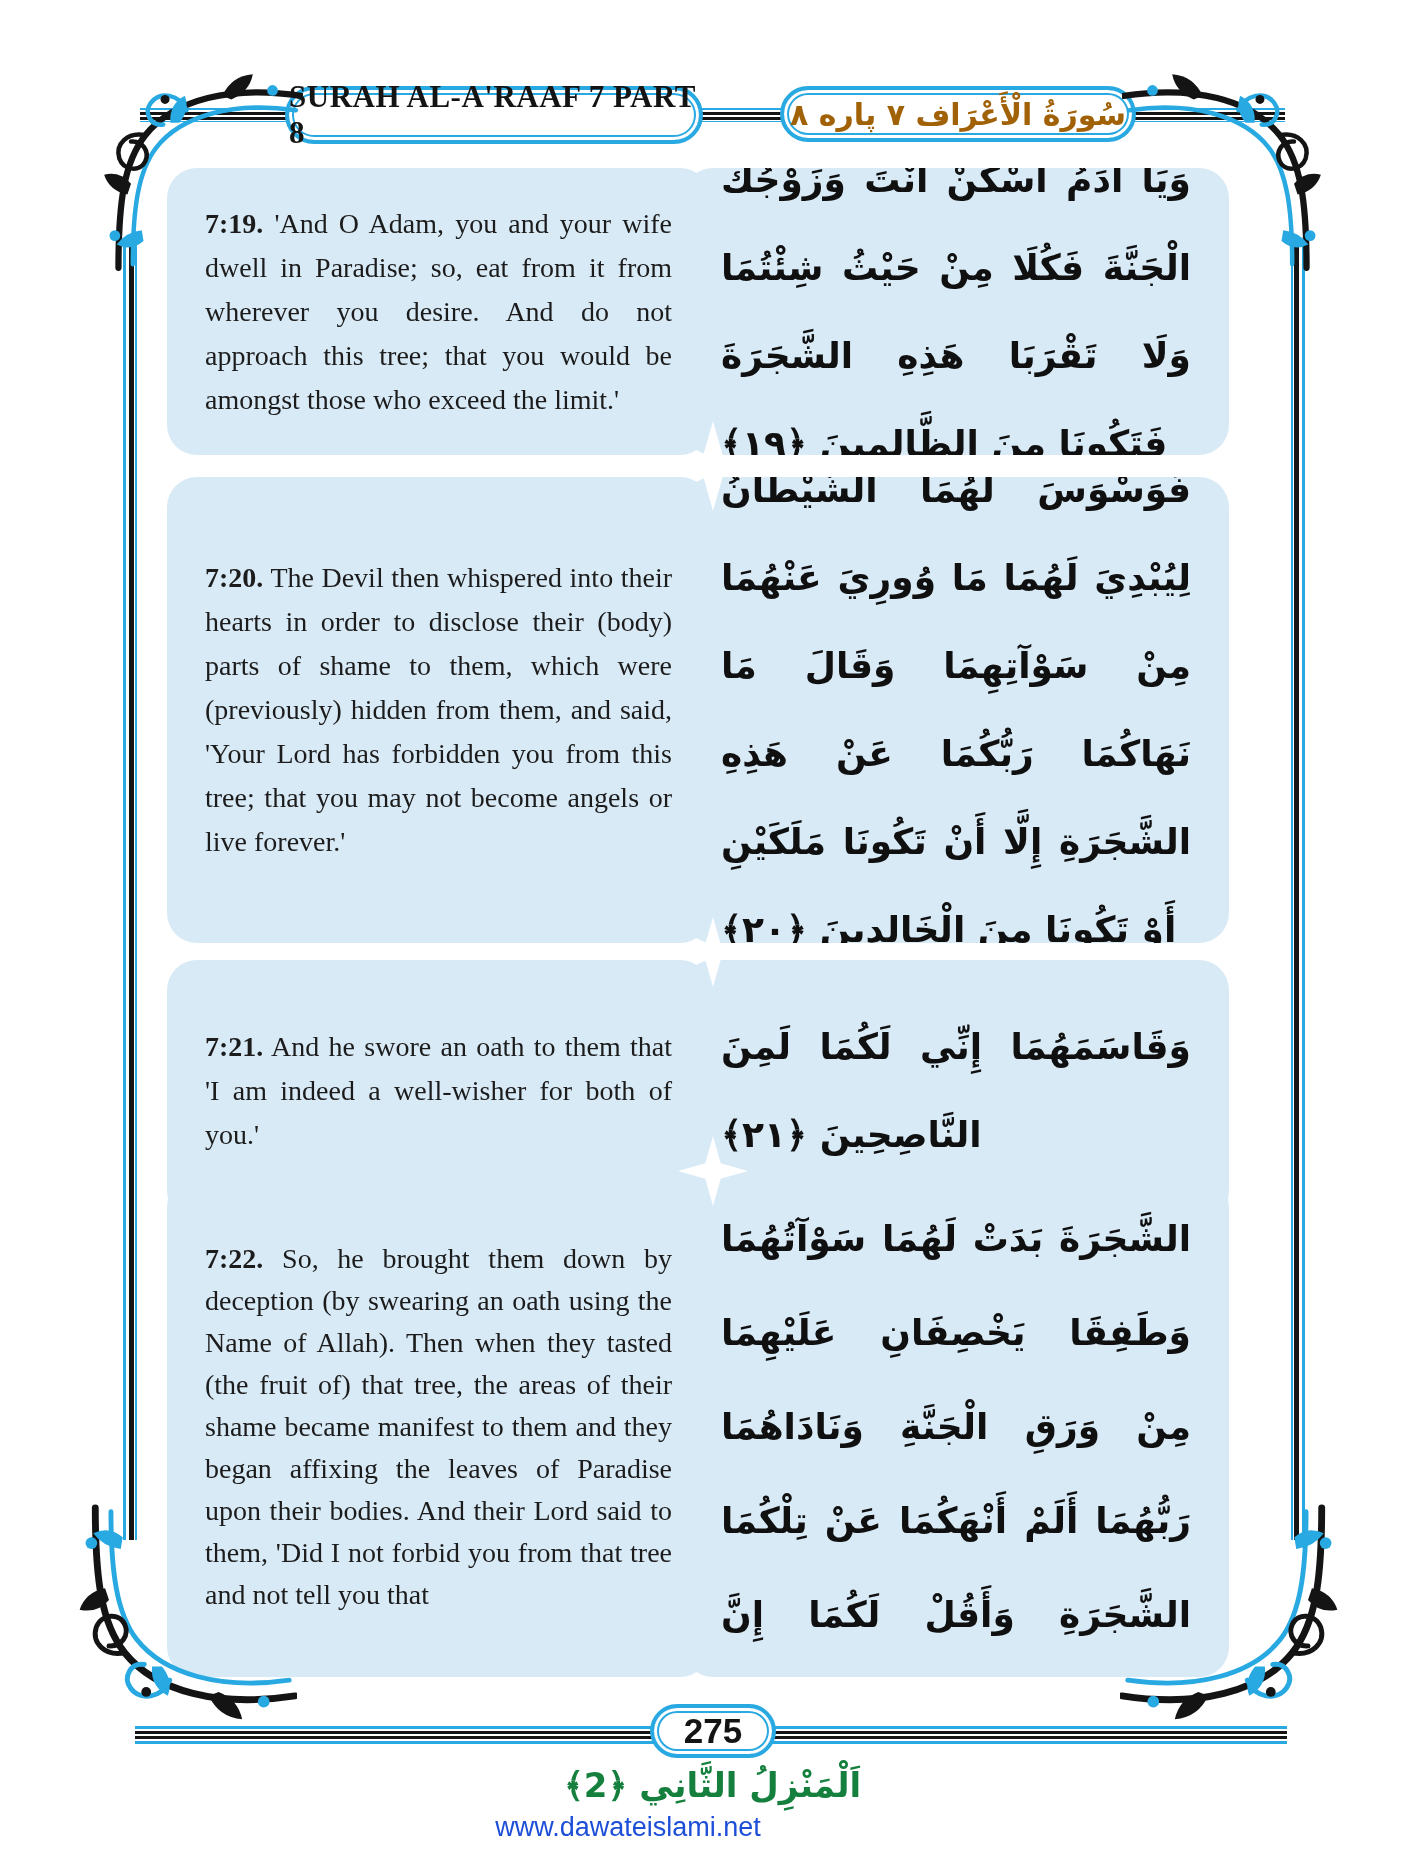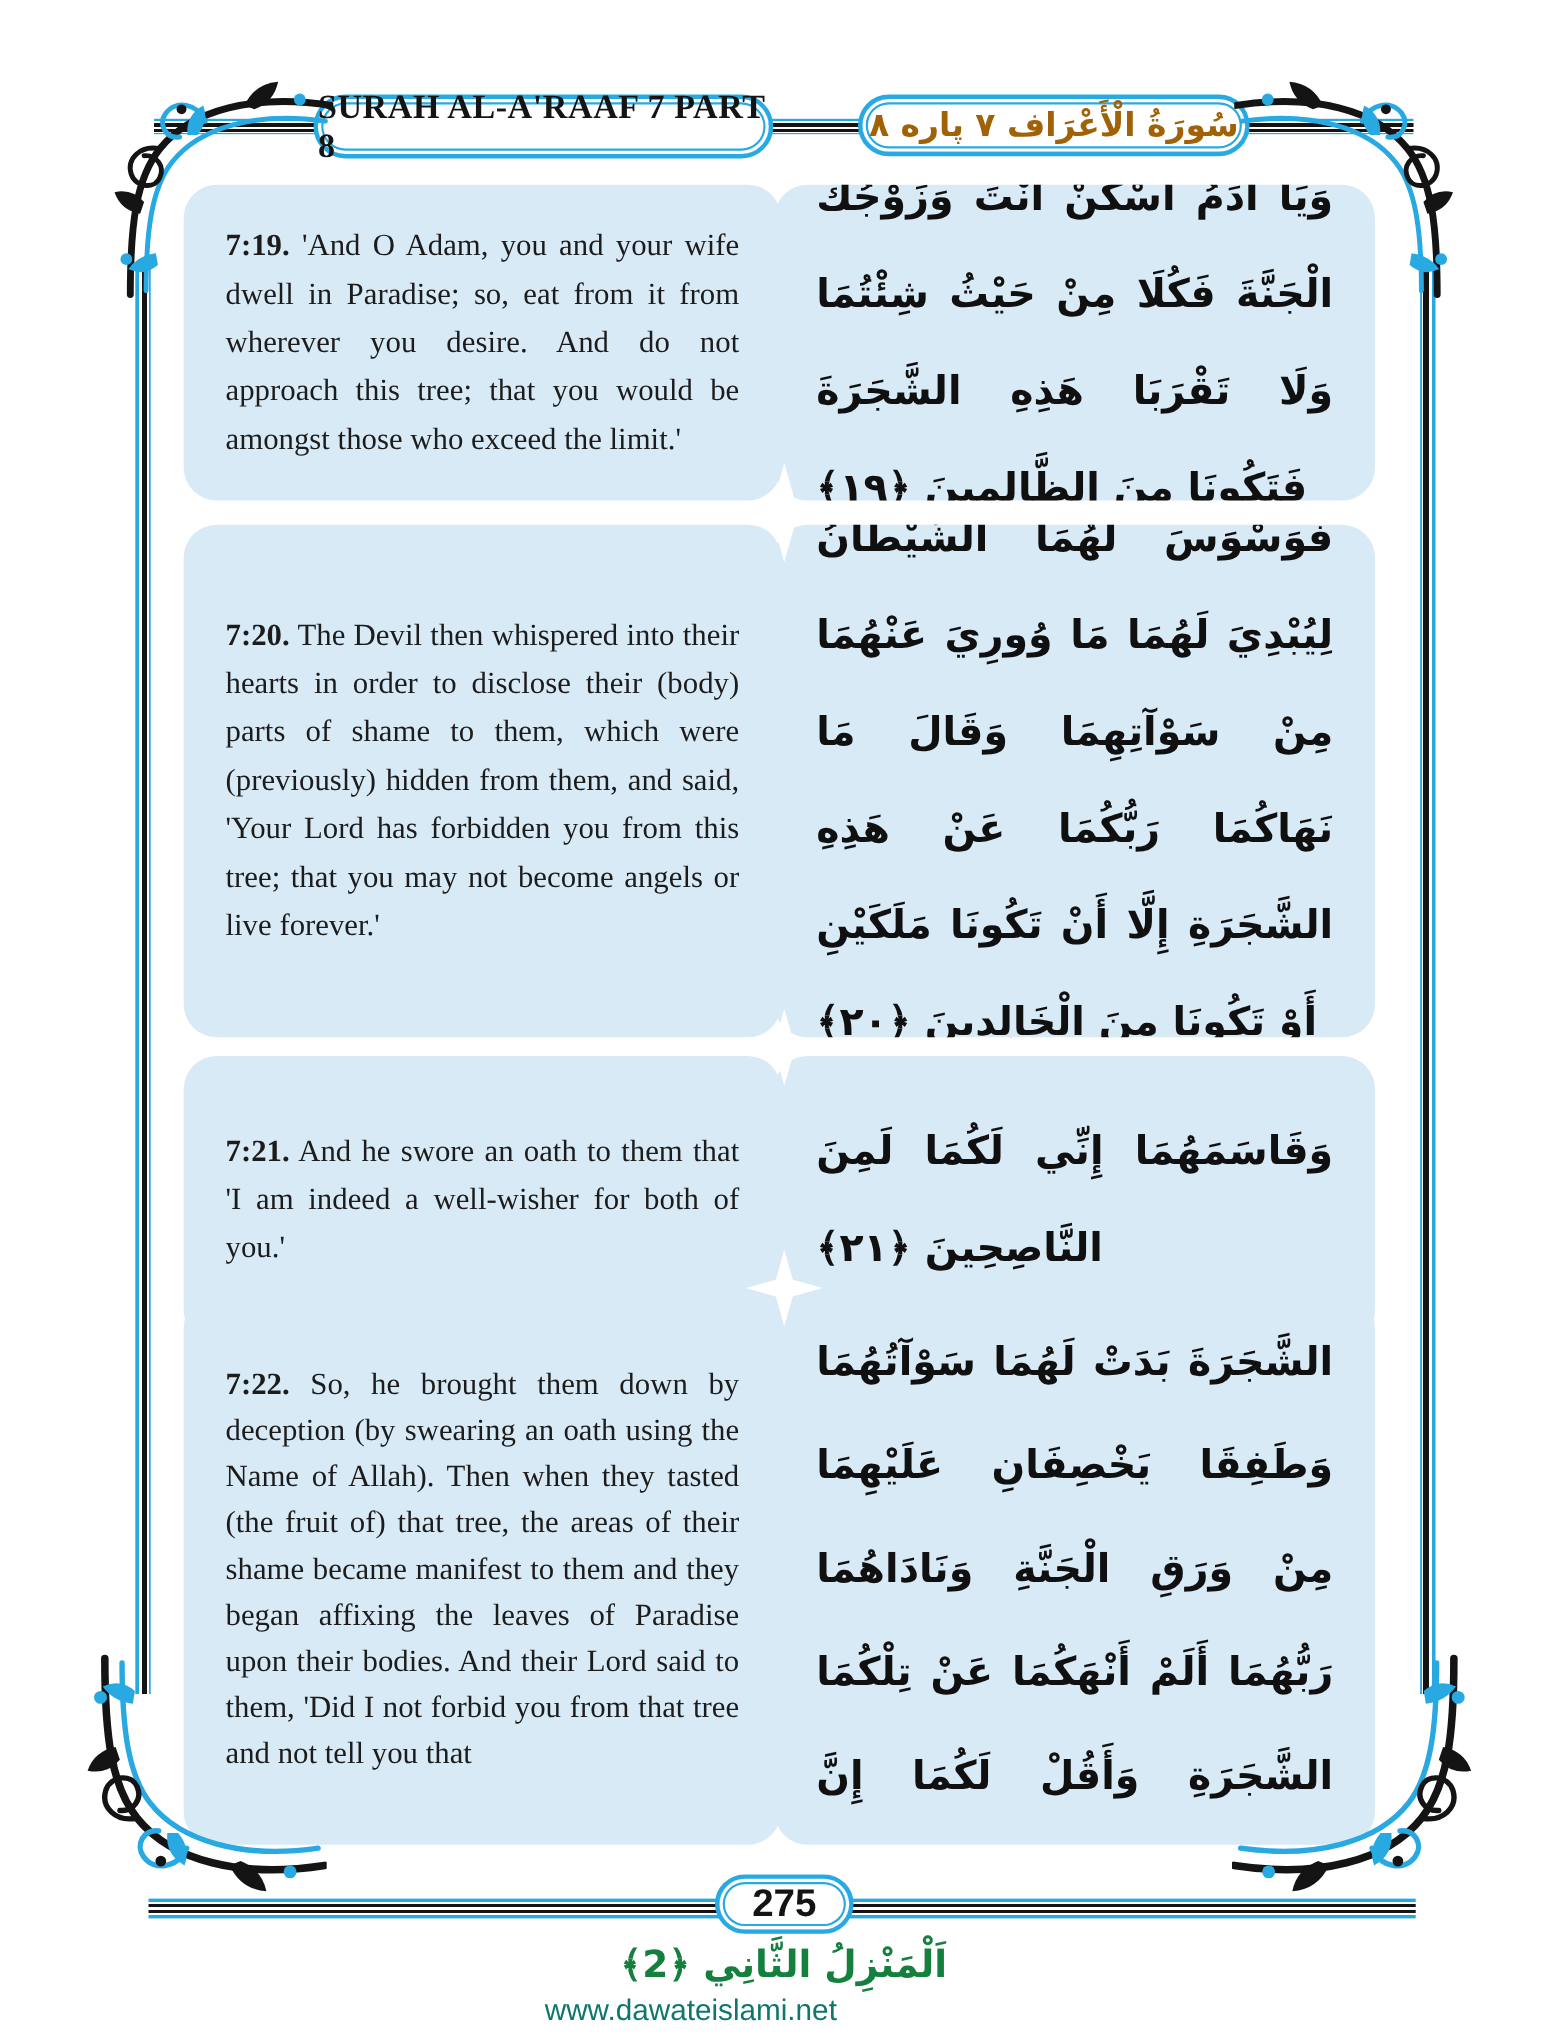--- a/index.html
+++ b/index.html
@@ -27,21 +27,21 @@
         font-weight:bold;font-size:31px;letter-spacing:.5px;color:#141414;}
   .pill.title-ar{left:780px;top:86px;width:356px;height:56px;direction:rtl;
         font-family:"DejaVu Sans",sans-serif;font-weight:bold;font-size:30px;color:#a16207;}
   .pill.pageno{left:650px;top:1704px;width:126px;height:54px;border-radius:30px;
         font-family:"Liberation Sans",sans-serif;font-weight:bold;font-size:35px;color:#141414;}
 
   
   .cell{position:absolute;background:#d9eaf7;border-radius:30px;box-sizing:border-box;
         display:flex;align-items:center;overflow:hidden;padding:14px 38px;}
   .cell.en{left:167px;width:543px;justify-content:center;}
-  .cell.ar{left:704px;width:546px;}
+  .cell.ar{left:683px;width:546px;}
   .r1{top:168px;height:287px}.r2{top:477px;height:466px}.r3{top:960px;height:261px}.r4{top:1177px;height:500px}
   .cell.en p{margin:0;font-size:28px;line-height:44px;color:#1c1c1c;text-align:justify;width:100%;}
   .r4.en p{line-height:42px;}
   .cell.en b{font-weight:bold;}
   .cell.ar p{margin:0;width:100%;direction:rtl;unicode-bidi:embed;
         font-family:"DejaVu Sans",sans-serif;font-weight:bold;color:#101010;
         font-size:36px;line-height:88px;text-align:justify;text-align-last:left;}
   .r4.ar p{line-height:94px;}
 
   
@@ -51,21 +51,21 @@
   
   .flourish{position:absolute;z-index:3;}
   .fl-tr{transform:scaleX(-1);}
   .fl-bl{transform:scaleY(-1);}
   .fl-br{transform:scale(-1,-1);}
 
   
   .manzil{position:absolute;left:0;top:1765px;width:1425px;text-align:center;direction:rtl;
         font-family:"DejaVu Sans",sans-serif;font-weight:bold;font-size:34px;color:#15803d;}
   .website{position:absolute;left:0;top:1812px;width:1256px;text-align:center;
-        font-family:"Liberation Sans",sans-serif;font-size:27px;color:#0f766e;}
+        font-family:"Liberation Sans",sans-serif;font-size:27px;color:#1d4ed8;}
 </style>
 </head>
 <body>
 
 <svg width="0" height="0" style="position:absolute">
   <defs>
     <g id="flourish-shape" fill="none" stroke-linecap="round">
       <path d="M238,40 C160,28 96,44 64,84 C40,114 34,160 34,232" stroke="#141414" stroke-width="7"></path>
       <path d="M232,56 C162,46 104,62 76,98 C56,124 50,166 50,228" stroke="#29a9e1" stroke-width="5"></path>
       <path d="M64,84 c-20,-4 -34,10 -29,26 c5,14 24,15 29,3 c5,-11 -3,-23 -16,-22" stroke="#141414" stroke-width="5"></path>

